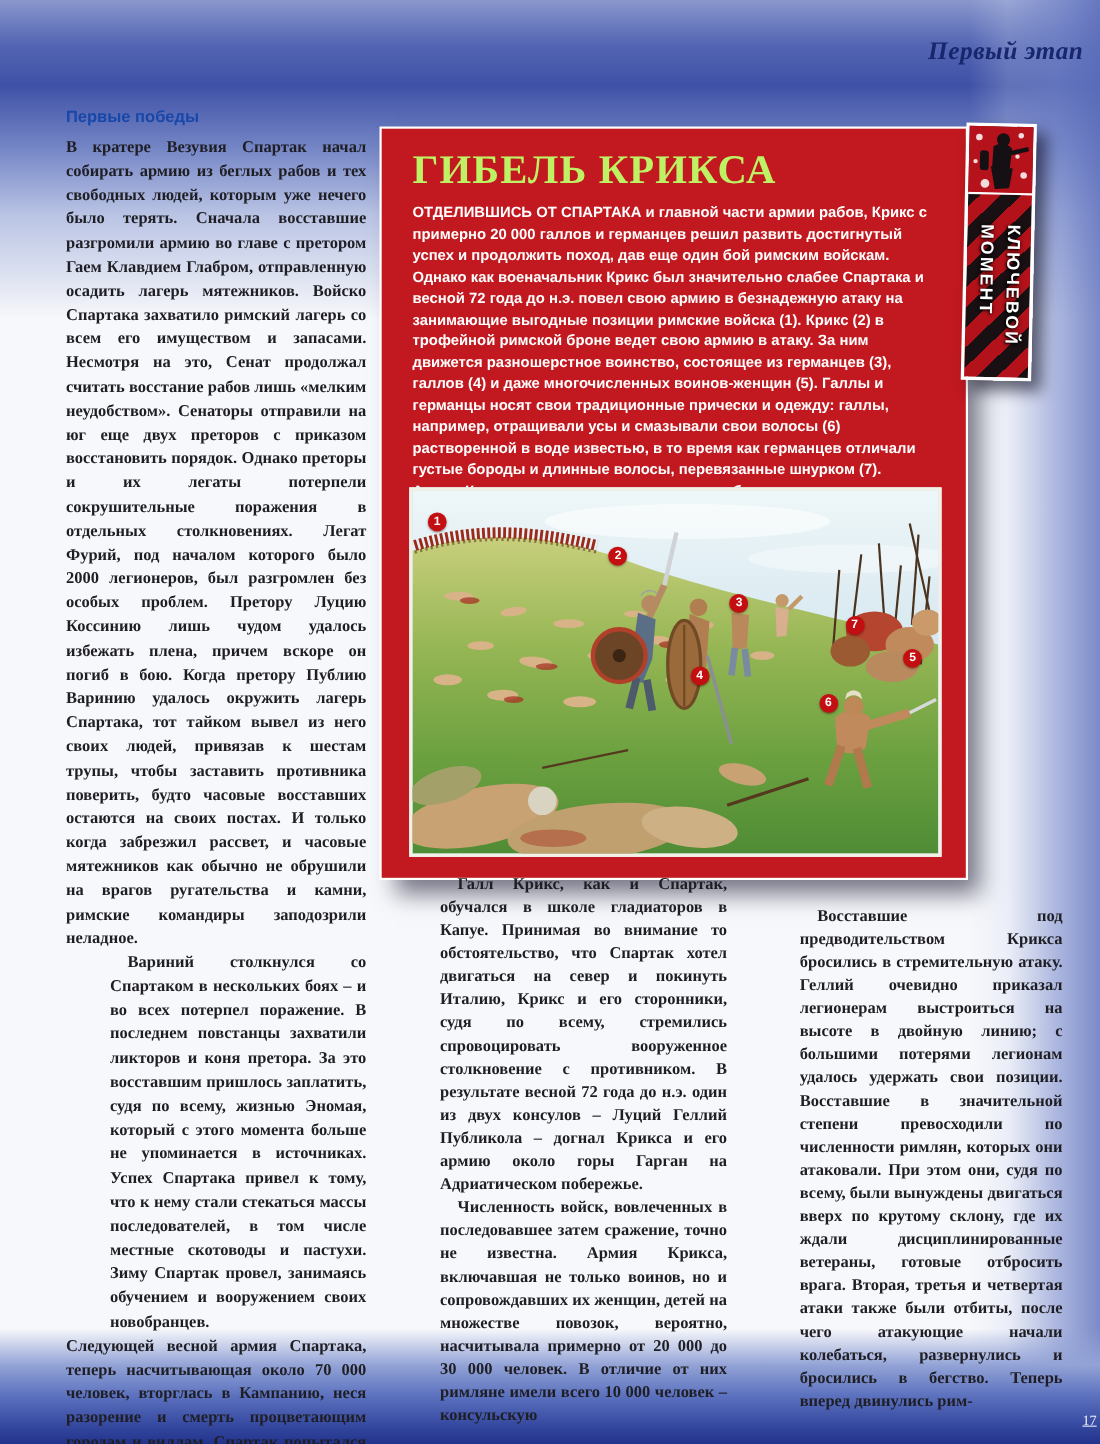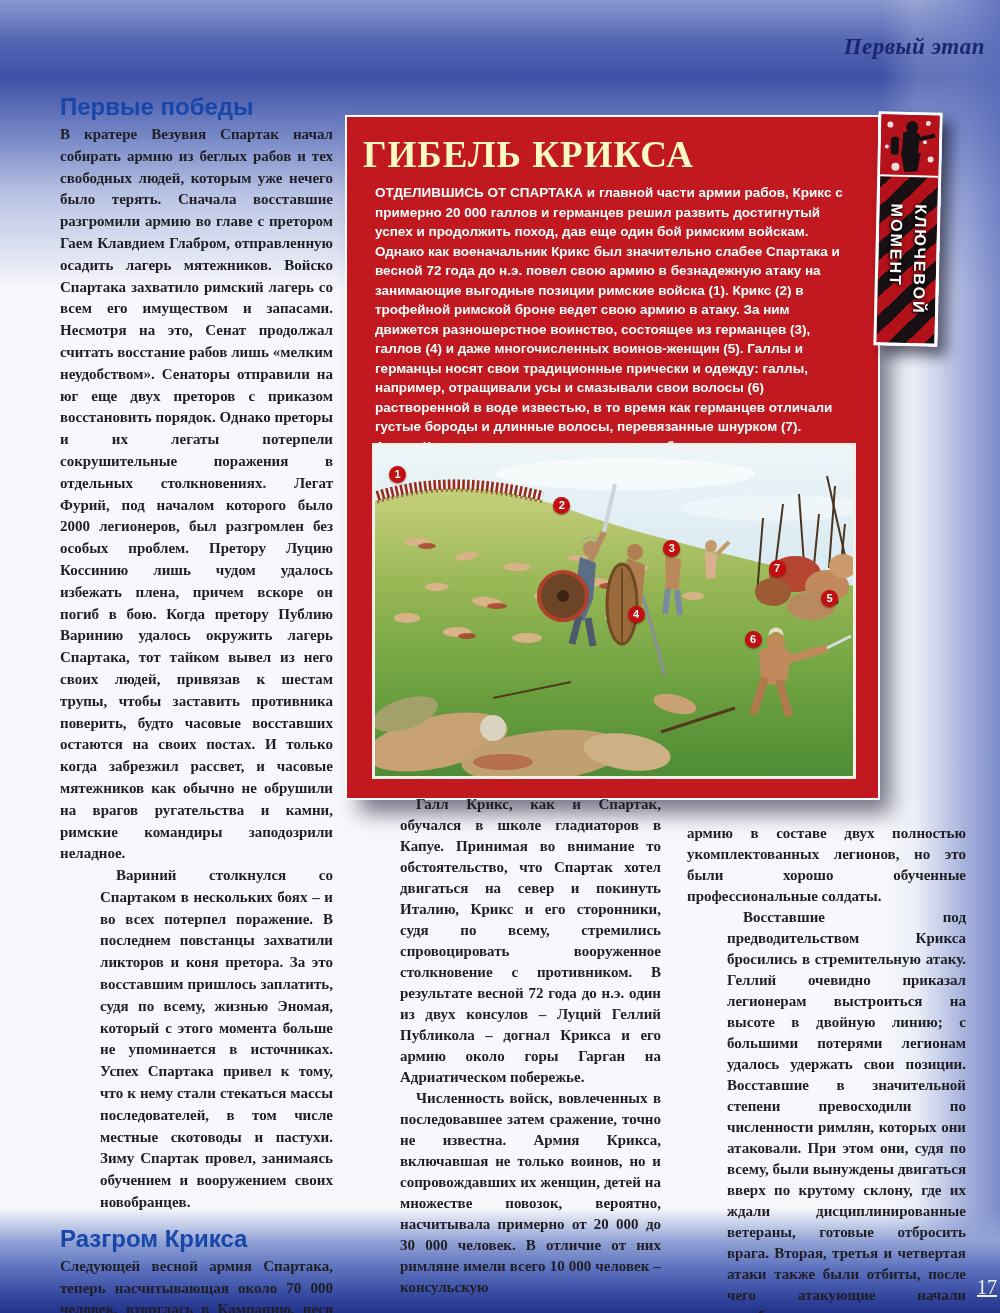--- a/index.html
+++ b/index.html
@@ -20,44 +20,44 @@
     position:absolute;left:0;bottom:0;width:100%;height:105px;pointer-events:none;
     background:linear-gradient(to top,#22328a 0px,#33479f 16px,#5d73bf 45px,#93a3d6 72px,rgba(247,248,251,0) 105px);
   }
   
   .hdr{
     position:absolute;top:34px;right:40px;
     font-family:"Liberation Serif",serif;font-style:italic;font-weight:bold;
     font-size:23px;color:#18266e;letter-spacing:.5px;
   }
   .pagenum{
-    position:absolute;bottom:14px;right:28px;font-size:20px;color:#eef1fa;text-decoration:underline;
+    position:absolute;bottom:14px;right:28px;font-size:13px;color:#eef1fa;text-decoration:underline;
   }
   
   .col{position:absolute;text-align:justify;font-size:15px;line-height:21.8px;}
   .col p{margin:0 0 0 0;font-weight:bold;}
   .col p.ind{text-indent:16px;margin-left:40px;}
   .col h2{
     font-family:"Liberation Sans",sans-serif;font-weight:bold;
-    font-size:24px;color:#1747a9;margin:0 0 5px 0;line-height:24px;text-align:left;
+    font-size:15px;color:#1747a9;margin:0 0 5px 0;line-height:24px;text-align:left;
   }
   .col h2.later{margin-top:13px;}
   .leftcol{left:60px;top:95px;width:273px;}
   .midcol{left:360px;top:794px;width:301px;line-height:21px;}
   .rightcol{left:687px;top:823px;width:279px;line-height:21px;}
   
   .redbox{
     position:absolute;left:347px;top:117px;width:531px;height:681px;
     background:#c1191f;
     box-shadow:0 0 0 2px #ffffff,13px 15px 20px rgba(12,12,40,.55);
   }
   .redbox .title{
-    position:absolute;left:16px;top:16px;
+    position:absolute;left:28px;top:16px;
     font-family:"Liberation Serif",serif;font-weight:bold;font-size:37px;
-    color:#fef9c3;letter-spacing:1px;
+    color:#bef264;letter-spacing:1px;
   }
   .redbox .body{
     position:absolute;left:28px;top:66px;width:472px;
     font-family:"Liberation Sans",sans-serif;font-weight:bold;
     font-size:13.5px;line-height:19.5px;color:#ffffff;text-align:left;
   }
   
   .illus{
     position:absolute;left:25px;top:326px;width:478px;height:330px;
     border:3px solid #f3f0e7;background:#cfe5ee;
@@ -98,21 +98,20 @@
   <div class="bg-top"></div>
   <div class="bg-right"></div>
   <div class="bg-bottom"></div>
 
   <div class="hdr">Первый этап</div>
 
   <div class="col leftcol">
     <h2>Первые победы</h2>
     <p>В кратере Везувия Спартак начал собирать армию из беглых рабов и тех свободных людей, которым уже нечего было терять. Сначала восставшие разгромили армию во главе с претором Гаем Клавдием Глабром, отправленную осадить лагерь мятежников. Войско Спартака захватило римский лагерь со всем его имуществом и запасами. Несмотря на это, Сенат продолжал считать восстание рабов лишь «мелким неудобством». Сенаторы отправили на юг еще двух преторов с приказом восстановить порядок. Однако преторы и их легаты потерпели сокрушительные поражения в отдельных столкновениях. Легат Фурий, под началом которого было 2000 легионеров, был разгромлен без особых проблем. Претору Луцию Коссинию лишь чудом удалось избежать плена, причем вскоре он погиб в бою. Когда претору Публию Варинию удалось окружить лагерь Спартака, тот тайком вывел из него своих людей, привязав к шестам трупы, чтобы заставить противника поверить, будто часовые восставших остаются на своих постах. И только когда забрезжил рассвет, и часовые мятежников как обычно не обрушили на врагов ругательства и камни, римские командиры заподозрили неладное.</p>
     <p class="ind">Вариний столкнулся со Спартаком в нескольких боях – и во всех потерпел поражение. В последнем повстанцы захватили ликторов и коня претора. За это восставшим пришлось заплатить, судя по всему, жизнью Эномая, который с этого момента больше не упоминается в источниках. Успех Спартака привел к тому, что к нему стали стекаться массы последователей, в том числе местные скотоводы и пастухи. Зиму Спартак провел, занимаясь обучением и вооружением своих новобранцев.</p>
-    <h2 class="later">Разгром Крикса</h2>
     <p>Следующей весной армия Спартака, теперь насчитывающая около 70 000 человек, вторглась в Кампанию, неся разорение и смерть процветающим городам и виллам. Спартак попытался ограничить чрезмерные проявления жестокости, что стало предметом разногласий в руководстве восстанием и привело к тому, что его товарищ Крикс отделился от основной армии и увел с собой галлов и германцев – в общей сложности 20 000–30 000 человек.</p>
   </div>
 
   <div class="redbox">
     <div class="title">ГИБЕЛЬ КРИКСА</div>
     <div class="body"><b>ОТДЕЛИВШИСЬ ОТ СПАРТАКА</b><span> и главной части армии рабов, Крикс с примерно 20 000 галлов и германцев решил развить достигнутый успех и продолжить поход, дав еще один бой римским войскам. Однако как военачальник Крикс был значительно слабее Спартака и весной 72 года до н.э. повел свою армию в безнадежную атаку на занимающие выгодные позиции римские войска (1). Крикс (2) в трофейной римской броне ведет свою армию в атаку. За ним движется разношерстное воинство, состоящее из германцев (3), галлов (4) и даже многочисленных воинов-женщин (5). Галлы и германцы носят свои традиционные прически и одежду: галлы, например, отращивали усы и смазывали свои волосы (6) растворенной в воде известью, в то время как германцев отличали густые бороды и длинные волосы, перевязанные шнурком (7). Армия Крикса понесла огромные потери и бежала.</span></div>
 
     <div class="illus">
       <svg viewBox="0 0 478 330" preserveAspectRatio="none">
         <defs>
@@ -262,18 +261,17 @@
     </div>
     <div class="vlabel">КЛЮЧЕВОЙ
 МОМЕНТ</div>
   </div>
 
   <div class="col midcol">
     <p class="ind">Галл Крикс, как и Спартак, обучался в школе гладиаторов в Капуе. Принимая во внимание то обстоятельство, что Спартак хотел двигаться на север и покинуть Италию, Крикс и его сторонники, судя по всему, стремились спровоцировать вооруженное столкновение с противником. В результате весной 72 года до н.э. один из двух консулов – Луций Геллий Публикола – догнал Крикса и его армию около горы Гарган на Адриатическом побережье.</p>
     <p class="ind">Численность войск, вовлеченных в последовавшее затем сражение, точно не известна. Армия Крикса, включавшая не только воинов, но и сопровождавших их женщин, детей на множестве повозок, вероятно, насчитывала примерно от 20 000 до 30 000 человек. В отличие от них римляне имели всего 10 000 человек – консульскую</p>
   </div>
   <div class="col rightcol">
-    <p>армию в составе двух полностью укомплектованных легионов, но это были хорошо обученные профессиональные солдаты.</p>
     <p class="ind">Восставшие под предводительством Крикса бросились в стремительную атаку. Геллий очевидно приказал легионерам выстроиться на высоте в двойную линию; с большими потерями легионам удалось удержать свои позиции. Восставшие в значительной степени превосходили по численности римлян, которых они атаковали. При этом они, судя по всему, были вынуждены двигаться вверх по крутому склону, где их ждали дисциплинированные ветераны, готовые отбросить врага. Вторая, третья и четвертая атаки также были отбиты, после чего атакующие начали колебаться, развернулись и бросились в бегство. Теперь вперед двинулись рим-</p>
   </div>
 
   <div class="pagenum">17</div>
 </div>
 
 </body></html>

